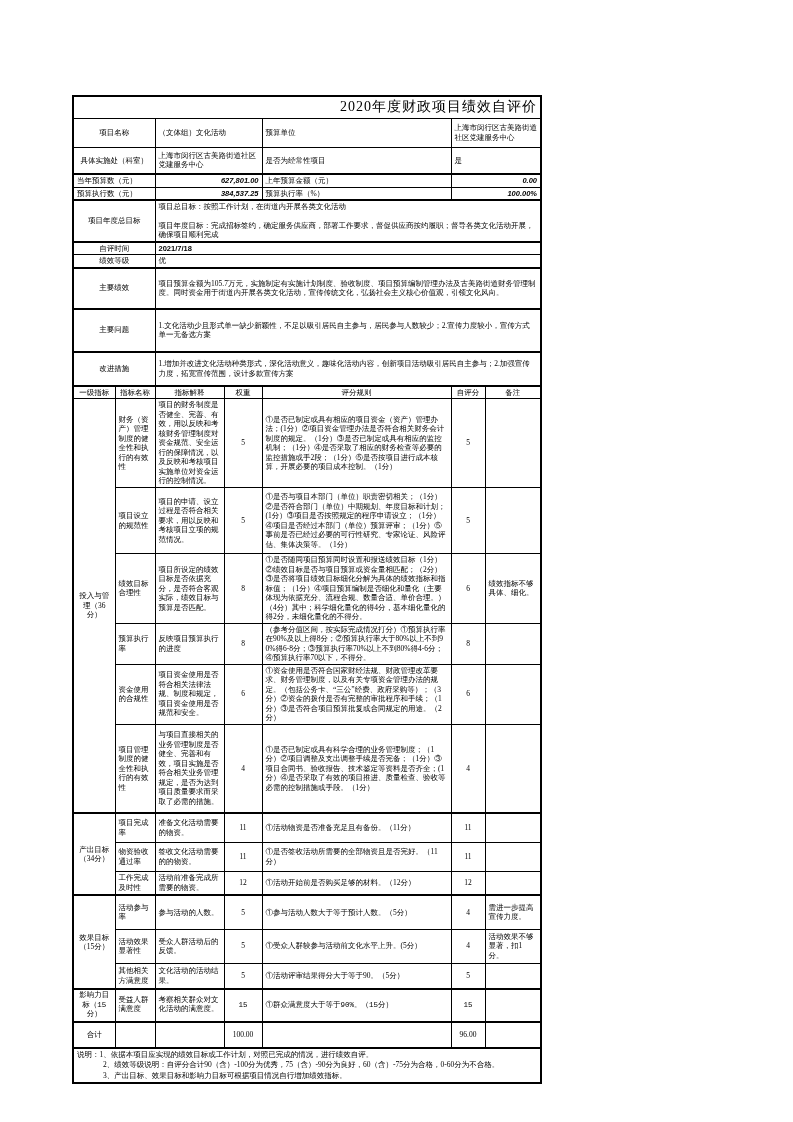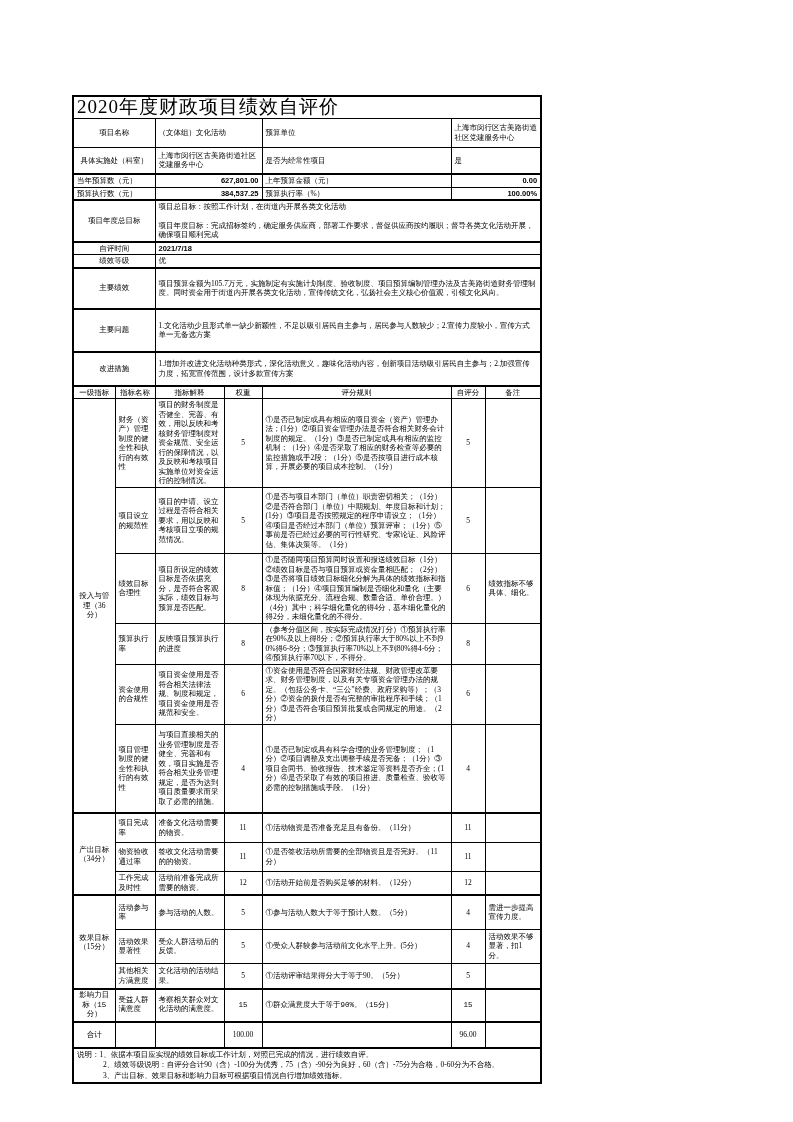--- a/index.html
+++ b/index.html
@@ -1,24 +1,24 @@
 <!DOCTYPE html>
 <html><head>
 <meta charset="utf-8">
 <style>
   html,body{margin:0;padding:0;background:#ffffff;}
   body{width:793px;height:1122px;position:relative;font-family:"Liberation Serif","DejaVu Serif",serif;color:#000;}
   .sheet-wrap{position:absolute;left:72px;top:95px;}
   table.sheet{border-collapse:collapse;table-layout:fixed;width:468px;border:2px solid #000;background:#fff;}
   td,th{border:1px solid #000;padding:1px 3px;font-size:7.5px;line-height:9.5px;vertical-align:middle;font-weight:normal;word-break:break-all;overflow:hidden;}
   tr.bt2>td,tr.bt2>th{border-top-width:2px;}
-  .title-cell{font-size:19px;line-height:16px;text-align:left;letter-spacing:1px;}
+  .title-cell{font-size:14px;line-height:16px;text-align:right;letter-spacing:1px;}
   .c{text-align:center;}
   .l{text-align:left;}
-  .num{text-align:right;font-weight:bold;font-family:"Liberation Sans","DejaVu Sans",sans-serif;}
+  .num{text-align:right;font-weight:bold;font-family:"Liberation Sans","DejaVu Sans",sans-serif;font-style:italic;}
   .numl{text-align:left;font-weight:bold;font-family:"Liberation Sans","DejaVu Sans",sans-serif;}
   .grp{text-align:center;}
   .wt,.sc{text-align:center;}
   .goal p{margin:0 0 9px 0;}
   .goal p:last-child{margin:0;}
   .notes div{line-height:10.5px;}
   .notes .ind{padding-left:26px;}
   
   tr.h-title{height:22px;} tr.h-name{height:29px;} tr.h-dept{height:27px;}
   tr.h-b1{height:11px;} tr.h-b2{height:11px;} tr.h-goal{height:34px;}

